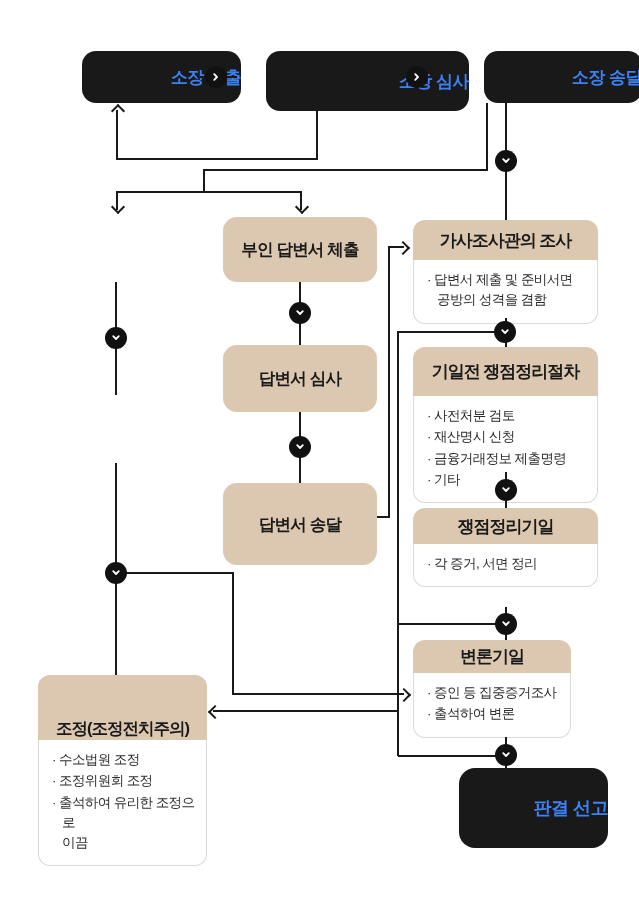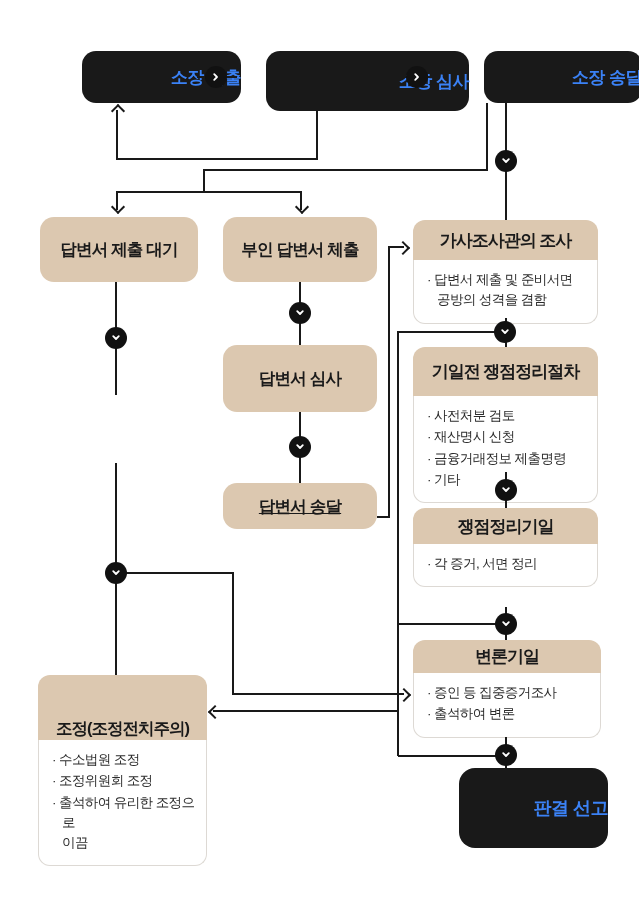--- a/index.html
+++ b/index.html
@@ -73,23 +73,20 @@
   <div class="ln" style="left:203px;top:169px;width:285px;height:2px;"></div>
   <div class="ln" style="left:203px;top:169px;width:2px;height:24px;"></div>
   <div class="ln" style="left:116px;top:191px;width:186px;height:2px;"></div>
   <div class="ln" style="left:116px;top:191px;width:2px;height:19px;"></div>
   <div class="ah d" style="left:113px;top:202px;"></div>
   <div class="ln" style="left:300px;top:191px;width:2px;height:19px;"></div>
   <div class="ah d" style="left:297px;top:202px;"></div>
 
   <div class="ln" style="left:505px;top:103px;width:2px;height:117px;"></div>
 
-  <div class="beigebox" style="left:40px;top:217px;width:158px;height:65px;">
-    <span>답변서 제출 대기</span>
-  </div>
   <div class="beigebox" style="left:223px;top:217px;width:154px;height:65px;">
     <span>부인 답변서 체출</span>
   </div>
 
   <div class="card" style="left:413px;top:220px;width:185px;">
     <div class="hdr" style="height:40px;">
       <span>가사조사관의 조사</span>
     </div>
     <div class="bd">
       <div class="it">· 답변서 제출 및 준비서면
@@ -98,21 +95,21 @@
   </div>
 
   <div class="ln" style="left:115px;top:282px;width:2px;height:113px;"></div>
   <div class="ln" style="left:115px;top:463px;width:2px;height:212px;"></div>
 
   <div class="ln" style="left:299px;top:282px;width:2px;height:63px;"></div>
   <div class="beigebox" style="left:223px;top:345px;width:154px;height:67px;">
     <span>답변서 심사</span>
   </div>
   <div class="ln" style="left:299px;top:412px;width:2px;height:71px;"></div>
-  <div class="beigebox" style="left:223px;top:483px;width:154px;height:46px;text-decoration:underline;">
+  <div class="beigebox" style="left:223px;top:483px;width:154px;height:82px;">
     <span>답변서 송달</span>
   </div>
 
   <div class="ln" style="left:377px;top:516px;width:12px;height:2px;"></div>
   <div class="ln" style="left:388px;top:246px;width:2px;height:272px;"></div>
   <div class="ln" style="left:388px;top:246px;width:16px;height:2px;"></div>
   <div class="ah r" style="left:398px;top:243px;"></div>
 
   <div class="ln" style="left:505px;top:318px;width:2px;height:29px;"></div>
   <div class="card" style="left:413px;top:347px;width:185px;">
@@ -140,21 +137,21 @@
     </div>
   </div>
 
   <div class="ln" style="left:116px;top:572px;width:117px;height:2px;"></div>
   <div class="ln" style="left:232px;top:572px;width:2px;height:123px;"></div>
   <div class="ln" style="left:232px;top:693px;width:172px;height:2px;"></div>
   <div class="ah r" style="left:399px;top:690px;"></div>
 
   <div class="ln" style="left:398px;top:623px;width:108px;height:2px;"></div>
   <div class="ln" style="left:505px;top:607px;width:2px;height:33px;"></div>
-  <div class="card" style="left:413px;top:640px;width:188px;">
+  <div class="card" style="left:413px;top:640px;width:158px;">
     <div class="hdr" style="height:33px;">
       <span>변론기일</span>
     </div>
     <div class="bd">
       <div class="it">· 증인 등 집중증거조사</div>
       <div class="it">· 출석하여 변론</div>
     </div>
   </div>
 
   <div class="ln" style="left:213px;top:710px;width:185px;height:2px;"></div>

